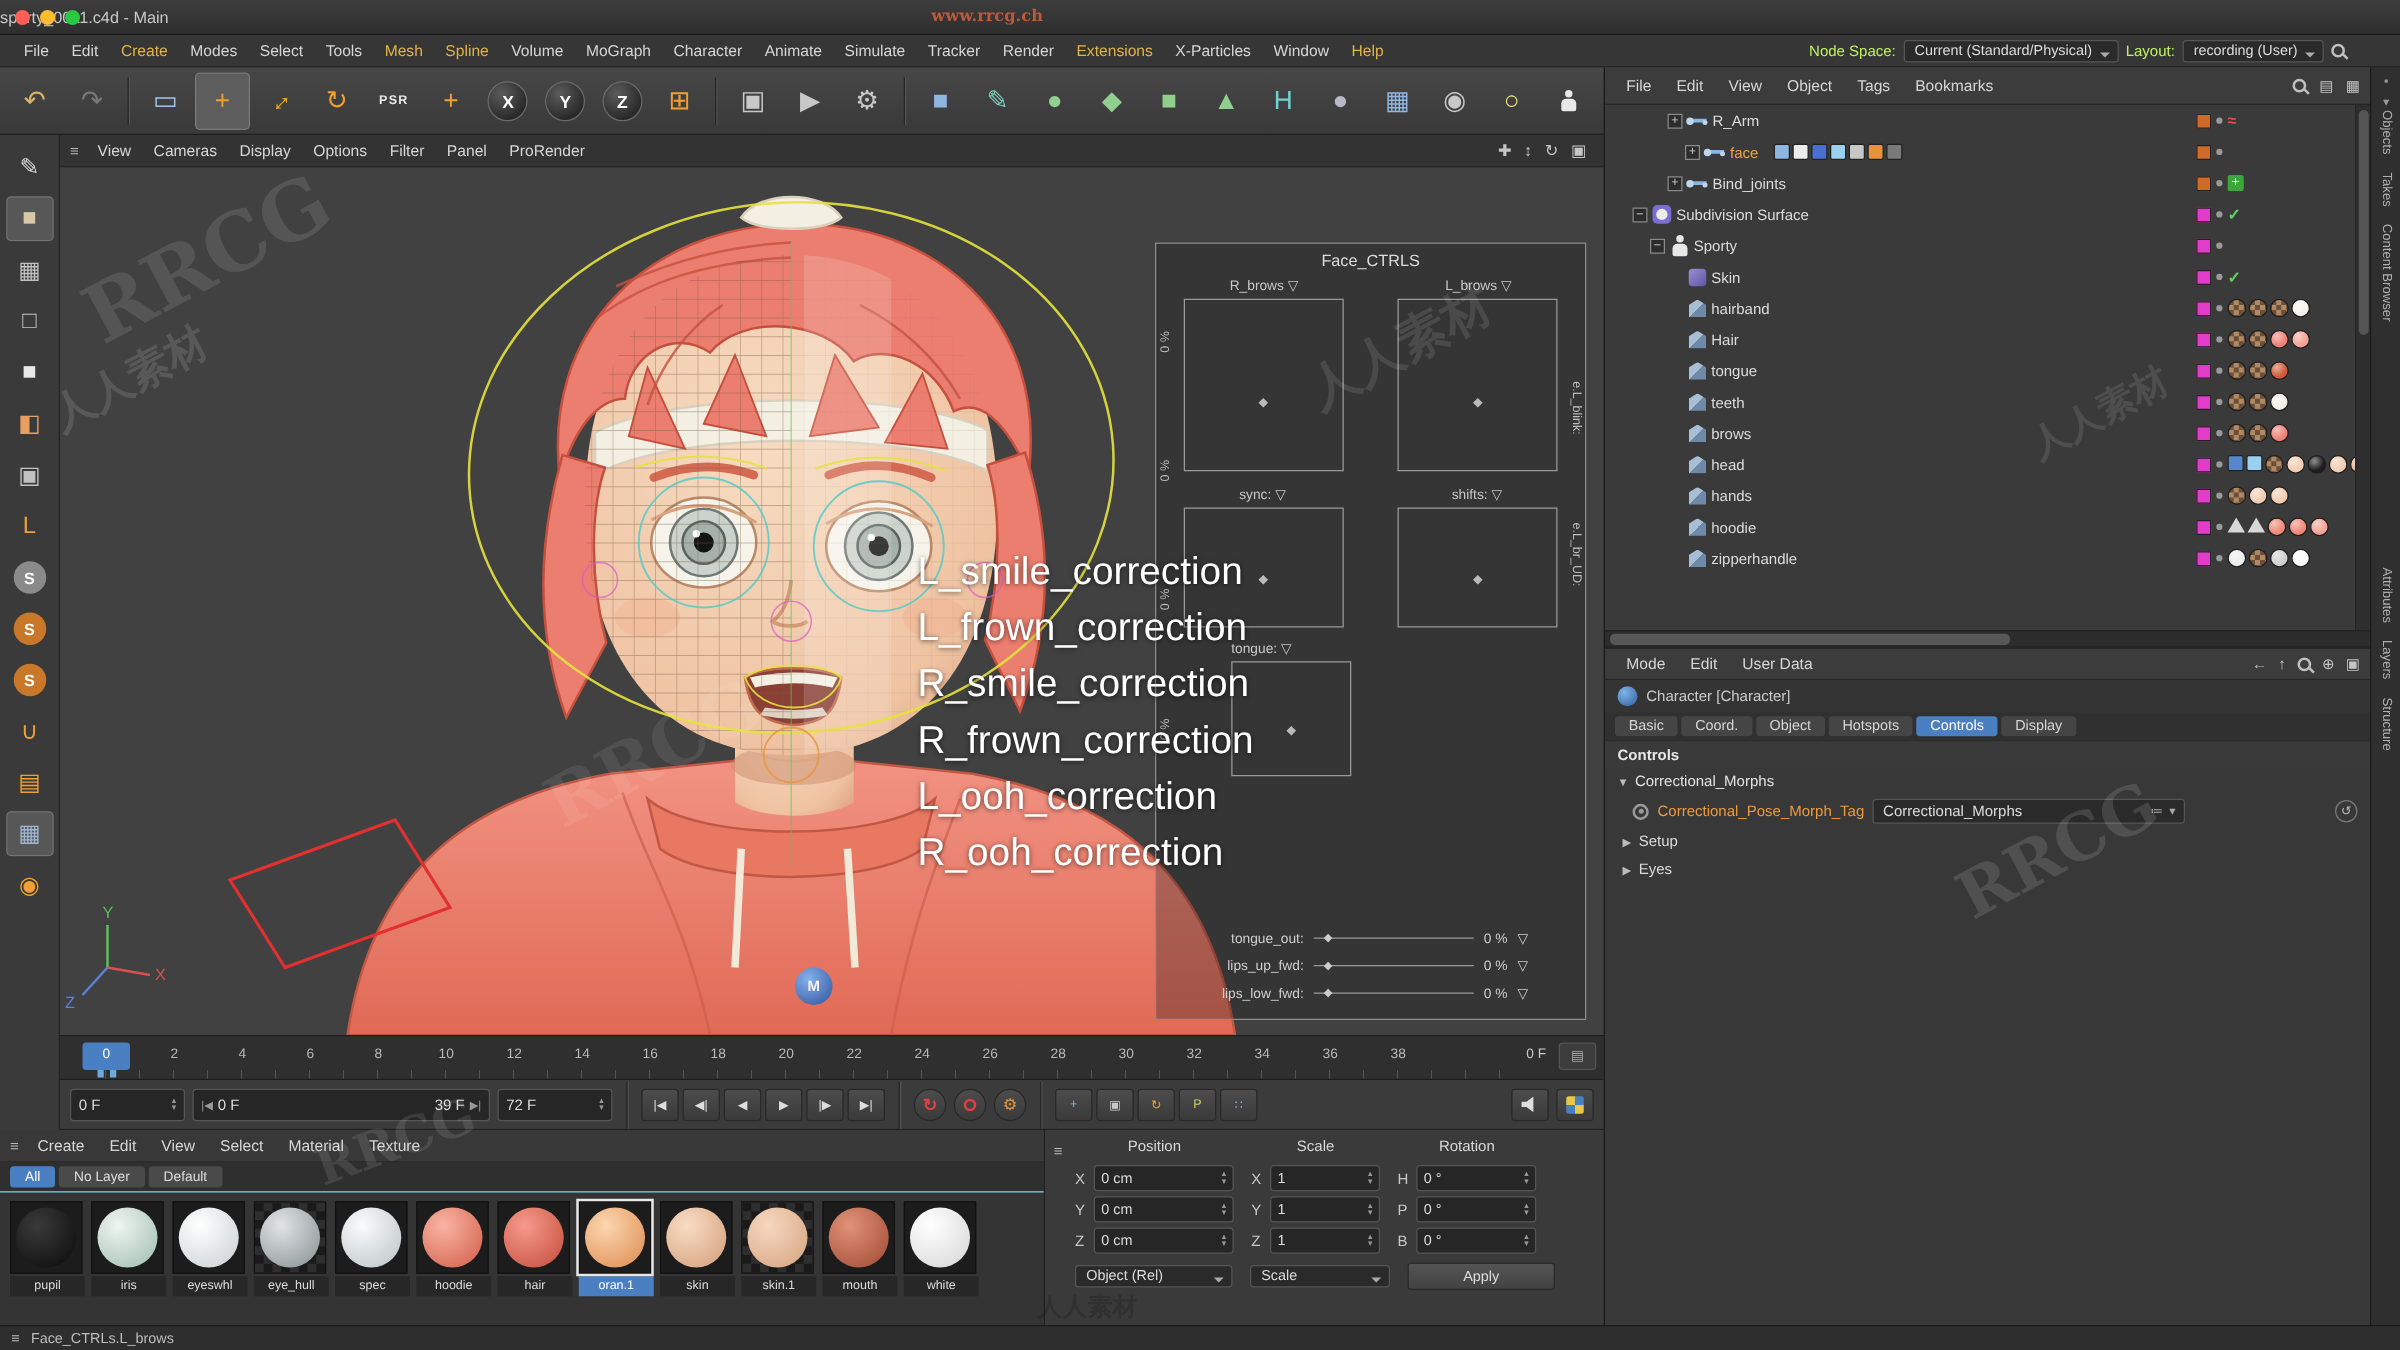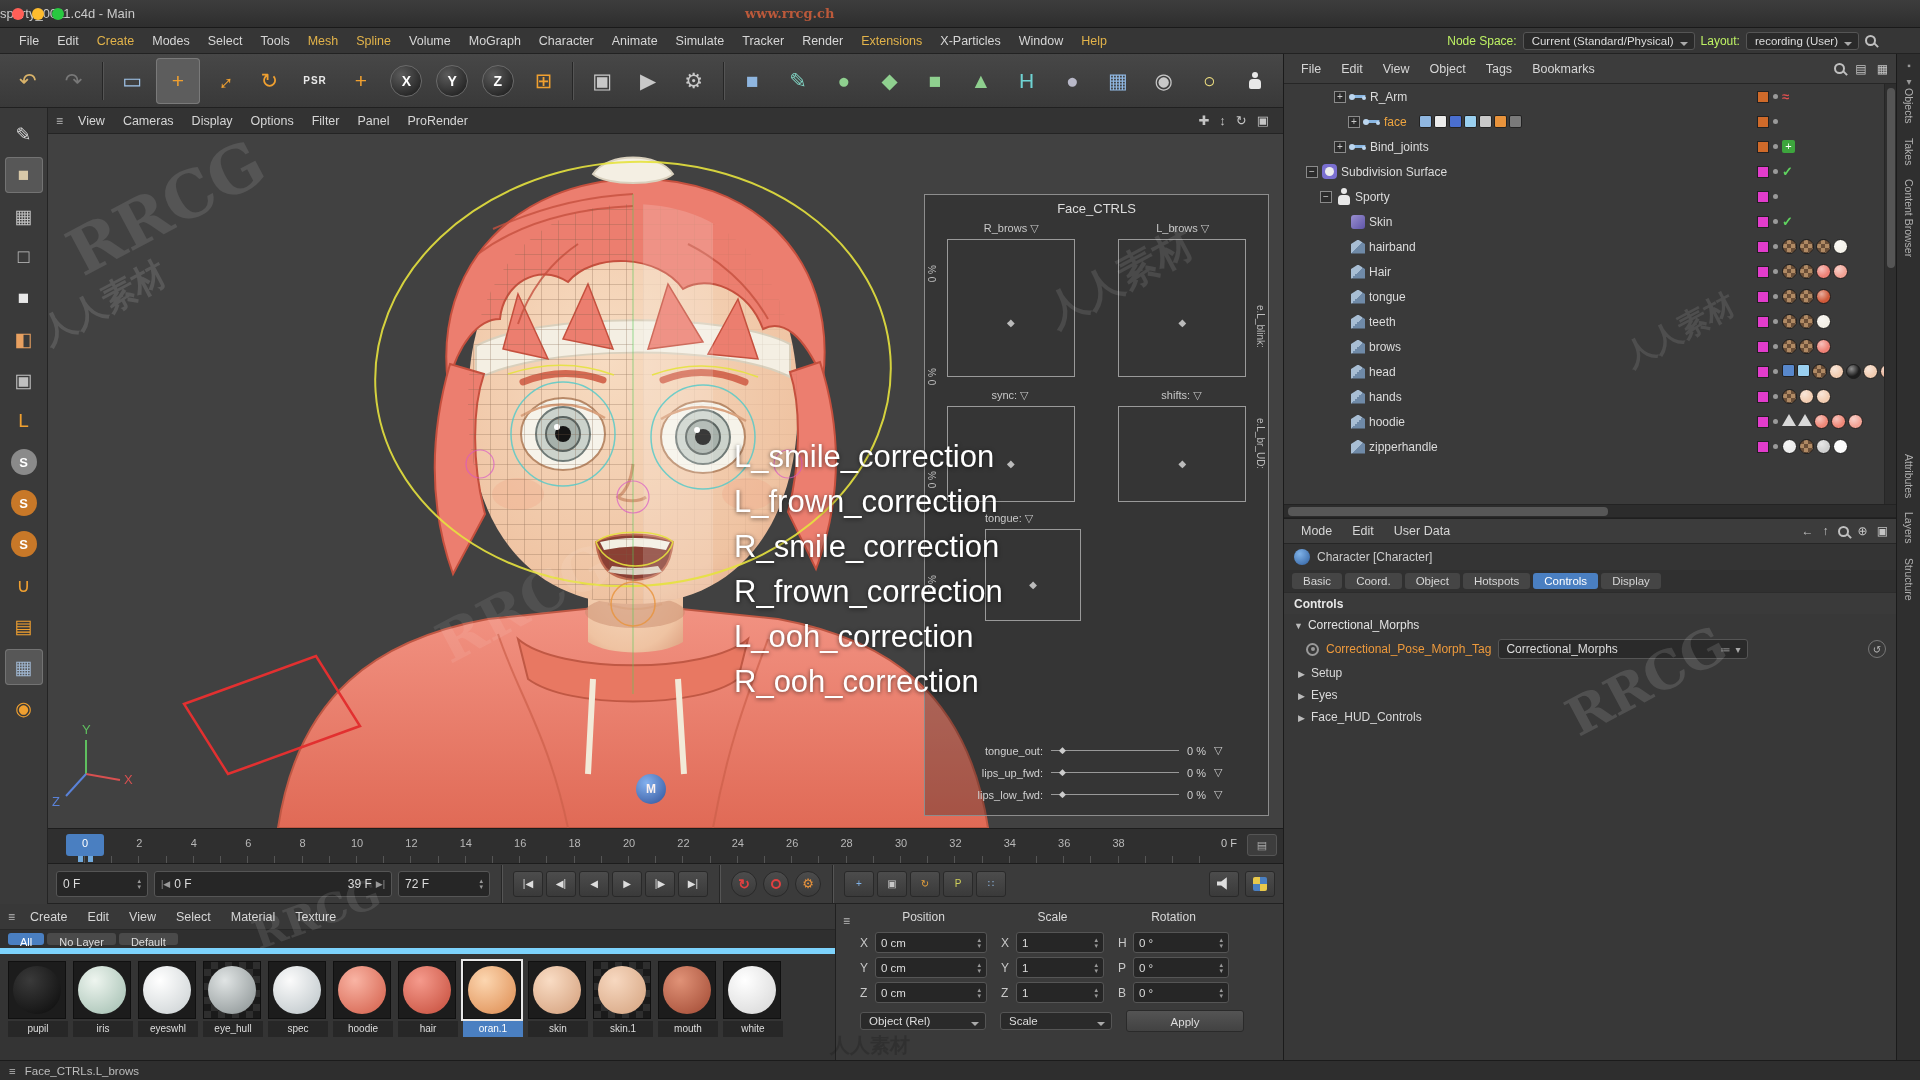--- a/index.html
+++ b/index.html
@@ -77,21 +77,21 @@
 .tbtn.circ{border-radius:50%;width:26px;min-width:26px}
 .recarrow{color:#e04040;font-size:14px;font-weight:bold}
 .recring{width:10px;height:10px;border:2px solid #e04040;border-radius:50%}
 .spk{width:14px;height:14px;background:#ddd;clip-path:polygon(0 35%,30% 35%,70% 5%,70% 95%,30% 65%,0 65%)}
 .quad{width:14px;height:14px;border-radius:2px;background:conic-gradient(#4a7fc1 25%,#e8c84a 0 50%,#4a7fc1 0 75%,#e8c84a 0)}
 #tr-buttons,#tr-minis{display:flex;gap:3px}
 #tr-right{margin-left:auto;display:flex;gap:6px}
 
 #materials{position:absolute;left:0;top:904px;width:836px;height:156px;background:#343434;border-right:1px solid #202020}
 #matmenu{height:26px;display:flex;align-items:center;gap:2px;padding:0 8px;background:#383838;border-bottom:1px solid #282828}
-#matfilters{height:24px;display:flex;gap:3px;padding:3px 8px;background:#2f2f2f;border-bottom:6px solid #7dd3fc}
+#matfilters{height:24px;display:flex;gap:3px;padding:3px 8px;background:#2f2f2f;border-bottom:1px solid #7dd3fc}
 .mfilter{padding:1px 12px;background:#4a4a4a;border-radius:3px;font-size:11px;color:#ddd;line-height:16px}
 .mfilter.active{background:#4a7fc1;color:#fff}
 #swatches{display:flex;gap:5px;padding:7px 8px}
 .swatch{width:60px;flex:none}
 .sthumb{width:58px;height:58px;background:#1c1c1c;border:1px solid #101010;display:flex;align-items:center;justify-content:center}
 .sthumb.checker{background:repeating-conic-gradient(#2e2e2e 0% 25%,#1a1a1a 0% 50%);background-size:14px 14px}
 .sthumb.sel{outline:2px solid #e8e8e8}
 .sball{width:48px;height:48px;border-radius:50%}
 .sname{height:16px;font-size:10px;text-align:center;background:#272727;line-height:16px;overflow:hidden;color:#ddd;margin-top:2px}
 .sname.sel{background:#4a7fc1;color:#fff}
@@ -1142,21 +1142,20 @@
       <span class="chip-ics">
           <span>≔</span>
           <span>▾</span>
         </span>
     </div>
     <div id="amreset">↺</div>
   </div>
   <div id="am-collapsed">
       <div class="amrow"><span class="arr">▶</span><span>Setup</span></div>
       <div class="amrow"><span class="arr">▶</span><span>Eyes</span></div>
-      <div class="amrow"><span class="arr">▶</span><span>Face_HUD_Controls</span></div>
     </div>
 </div>
 
 <div id="rightstrip">
   <div id="strip-icons">
     <span>▪</span>
     <span>▾</span>
   </div>
   <div class="vgroup" id="strip-top" style="top:34px">
       <span class="vtab">Objects</span>

